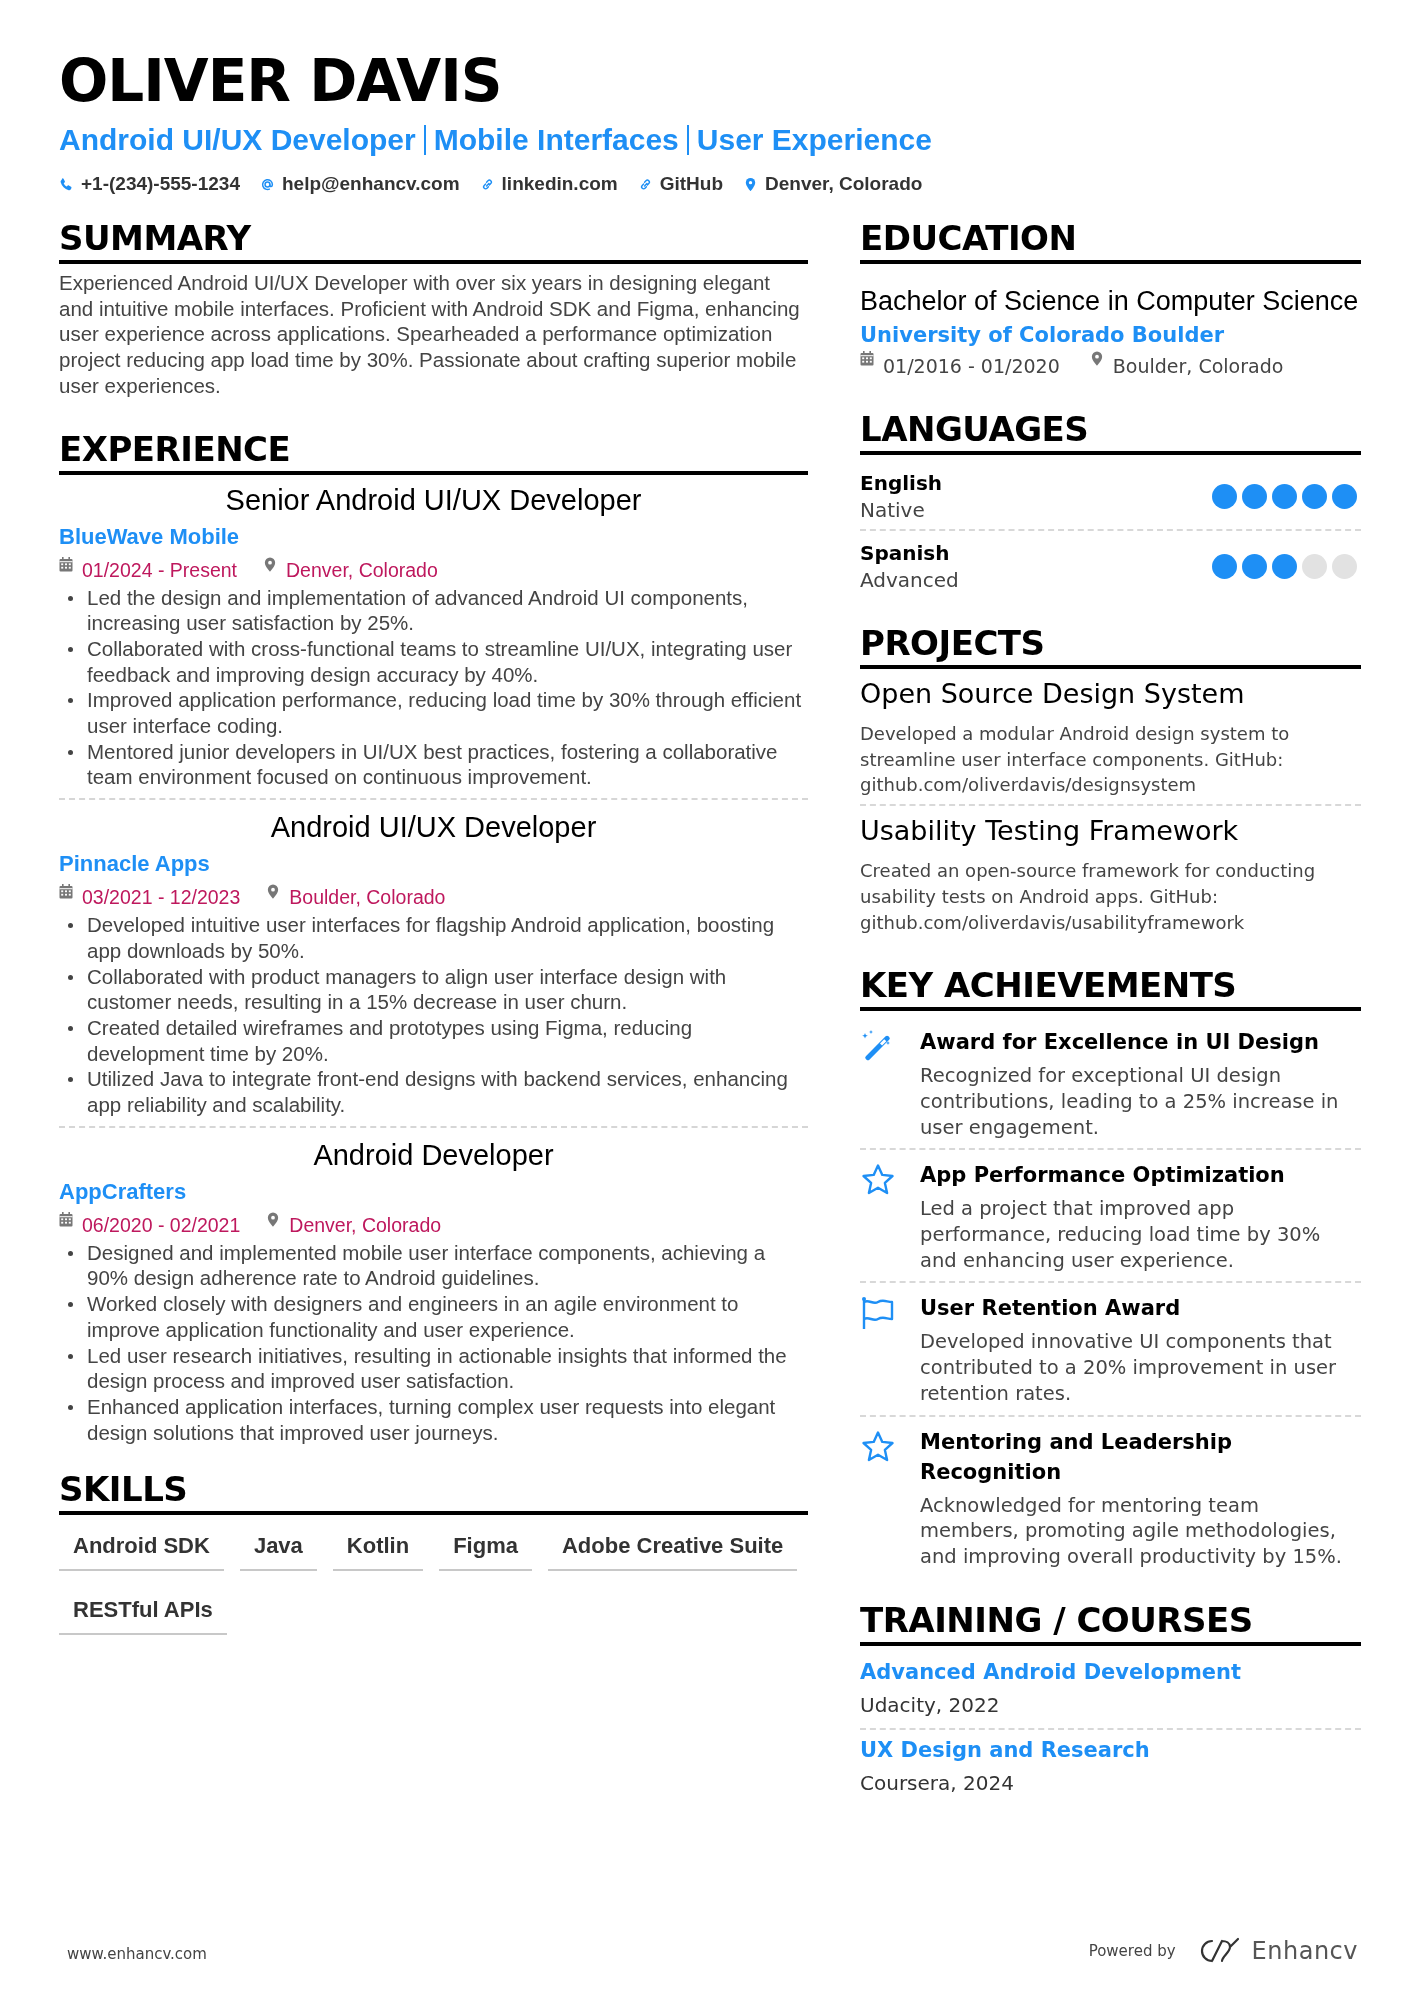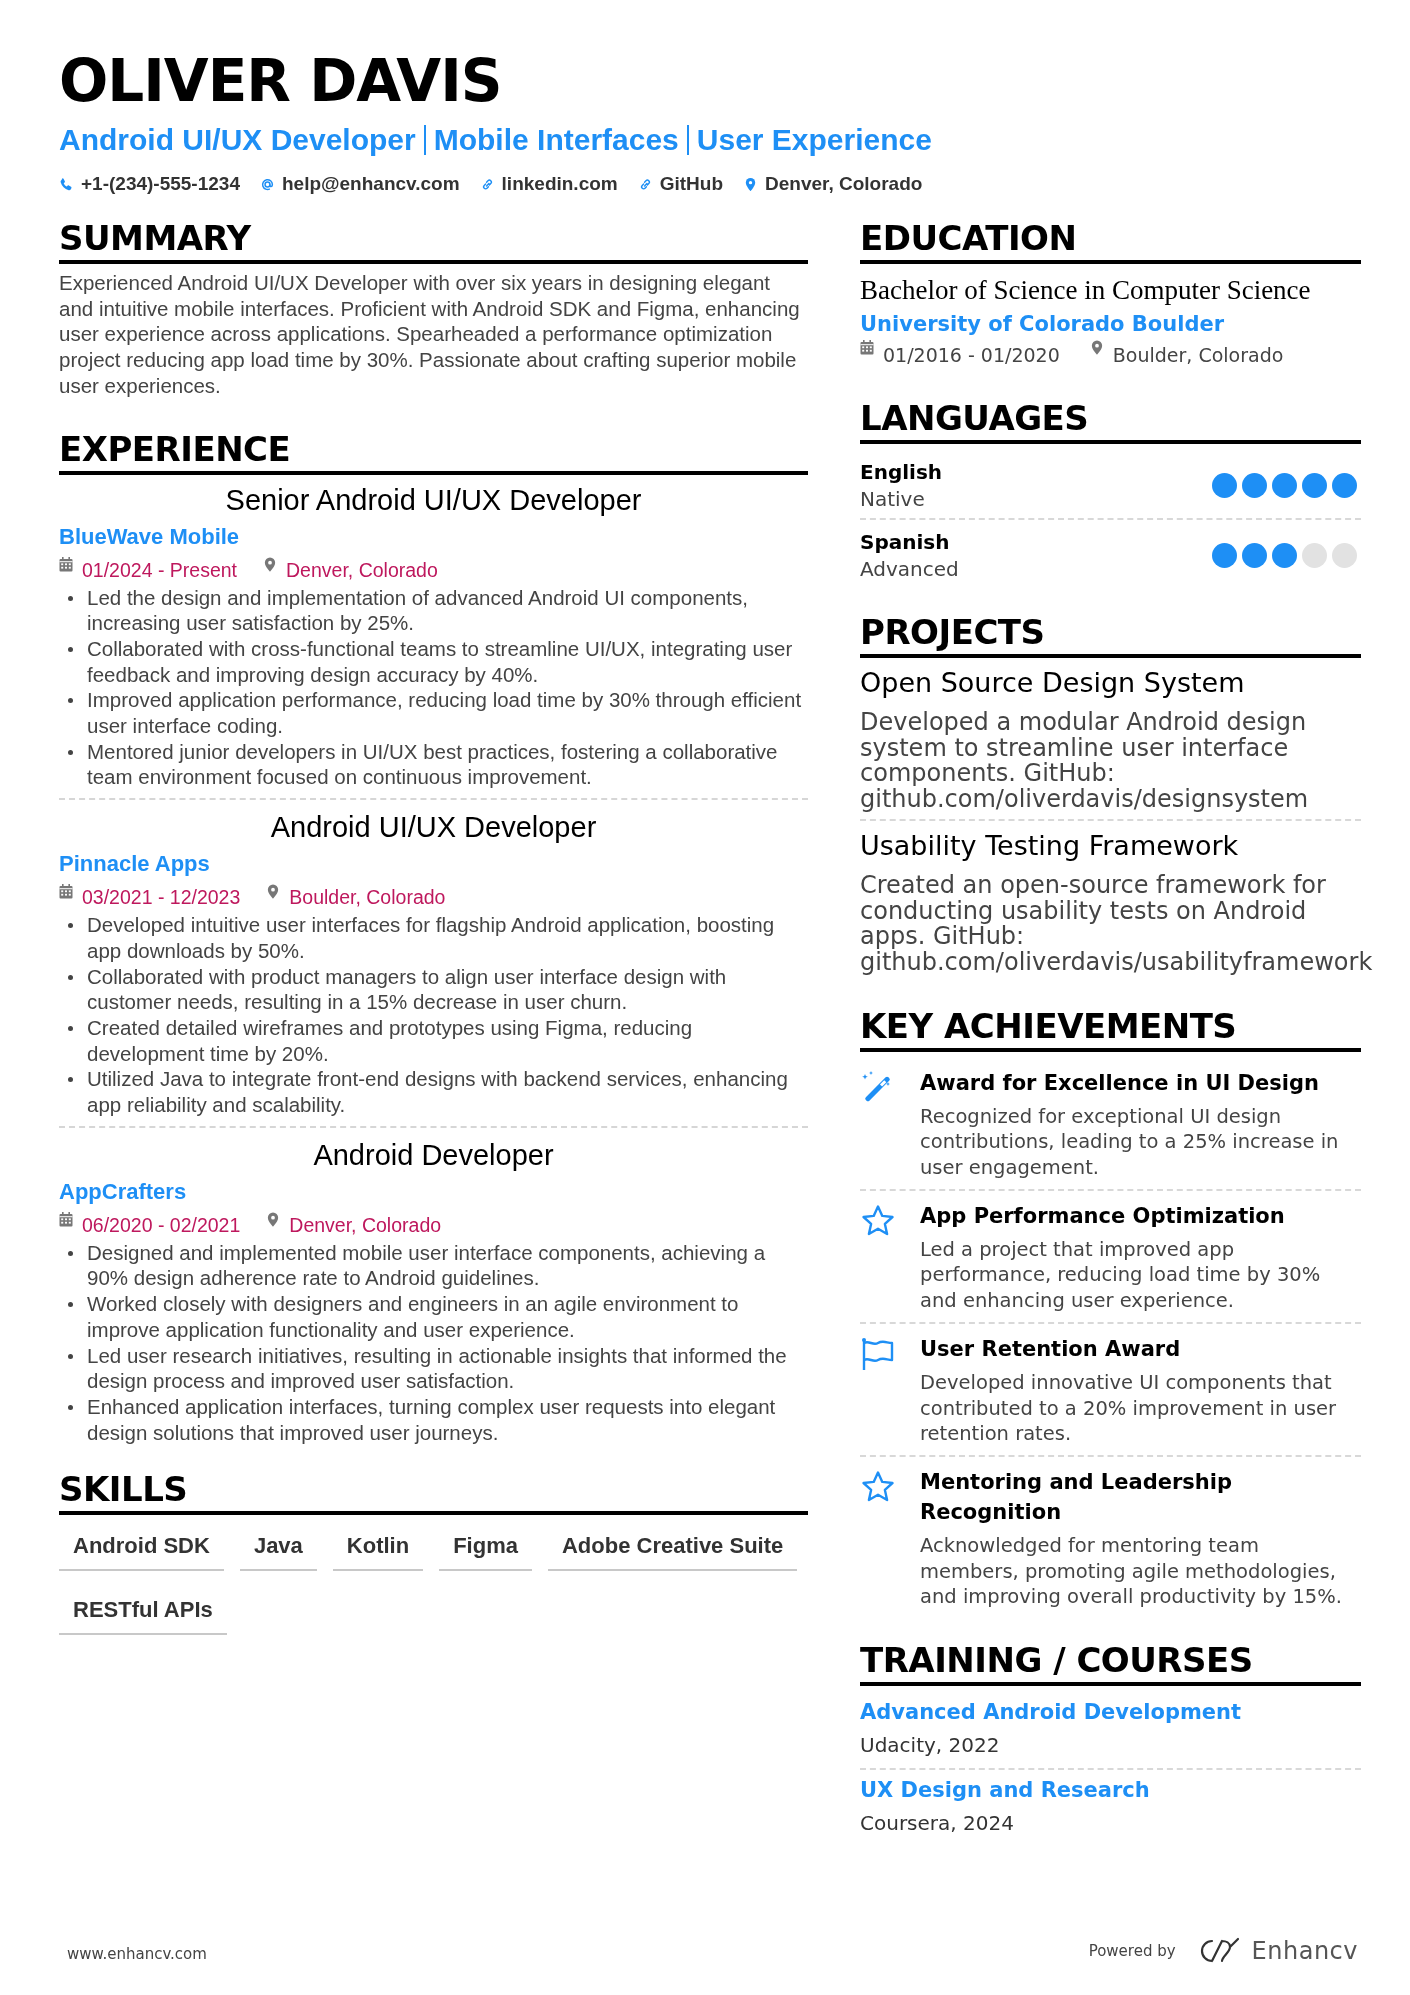--- a/index.html
+++ b/index.html
@@ -29,36 +29,36 @@
   .meta { display: flex; gap: 26px; font-size: 19.5px; color: #be185d; line-height: 26px; margin-top: 4px; }
   .meta-item { display: flex; gap: 9px; }
   .meta-item svg { width: 14px; height: 15px; flex: none; }
   .bullets { list-style: none; margin-top: 2px; }
   .bullets li { position: relative; padding-left: 28px; font-size: 20.5px; line-height: 25.7px; color: #444; }
   .bullets li::before { content: ""; position: absolute; left: 9px; top: 11px; width: 5px; height: 5px; border-radius: 50%; background: #444; }
 
   .skills { display: flex; flex-wrap: wrap; gap: 0 16px; margin-top: 4px; }
   .skill { font-size: 22px; font-weight: bold; color: #333; padding: 12px 14px 10px 14px; border-bottom: 2px solid #c8c8c8; margin-bottom: 14px; line-height: 26px; }
 
-  .edu-degree { font-family: Liberation Serif, serif; font-size: 27px; color: #000; line-height: 36px; margin-top: 8px; }
+  .edu-degree { font-family: Liberation Sans, sans-serif; font-size: 27px; color: #000; line-height: 36px; margin-top: 19px; }
   .edu-school { font-family: "DejaVu Sans", sans-serif; font-size: 21px; font-weight: bold; color: #1e8ff5; line-height: 32px; }
   .r-meta { display: flex; gap: 30px; font-family: "DejaVu Sans", sans-serif; font-size: 19px; color: #444; line-height: 30px; }
 
   .lang { display: flex; justify-content: space-between; align-items: center; padding: 8px 0 6px 0; border-bottom: 2px dashed #d8d8d8; }
   .lang:last-child { border-bottom: none; }
   .lang-name { font-family: "DejaVu Sans", sans-serif; font-weight: bold; font-size: 20px; color: #000; line-height: 28px; }
   .lang-level { font-family: "DejaVu Sans", sans-serif; font-size: 20px; color: #444; line-height: 26px; }
   .dots { display: flex; gap: 5px; margin-right: 4px; }
   .dot { width: 25px; height: 25px; border-radius: 50%; background: #e2e2e2; }
   .dot.on { background: #1e8ff5; }
 
   .proj { padding-bottom: 6px; border-bottom: 2px dashed #d8d8d8; margin-bottom: 6px; }
   .proj:last-child { border-bottom: none; }
   .proj-title { font-family: "DejaVu Sans", sans-serif; font-size: 27px; color: #000; line-height: 38px; margin-bottom: 8px; }
-  .proj-desc { font-family: "DejaVu Sans", sans-serif; font-size: 24px; line-height: 25.7px; color: #444; }
+  .proj-desc { font-family: "DejaVu Sans", sans-serif; font-size: 18px; line-height: 25.7px; color: #444; }
 
   .ach { display: flex; gap: 18px; padding: 10px 0 8px 0; border-bottom: 2px dashed #d8d8d8; }
   .ach:last-child { border-bottom: none; }
   .ach-icon { width: 42px; flex: none; padding-top: 2px; }
   .ach-icon svg { width: 36px; height: 36px; }
   .ach-title { font-family: "DejaVu Sans", sans-serif; font-weight: bold; font-size: 21px; color: #000; line-height: 30px; margin-bottom: 6px; }
   .ach-desc { font-family: "DejaVu Sans", sans-serif; font-size: 19.5px; line-height: 25.7px; color: #444; }
 
   .course { padding: 4px 0 6px 0; border-bottom: 2px dashed #d8d8d8; }
   .course:last-child { border-bottom: none; }

